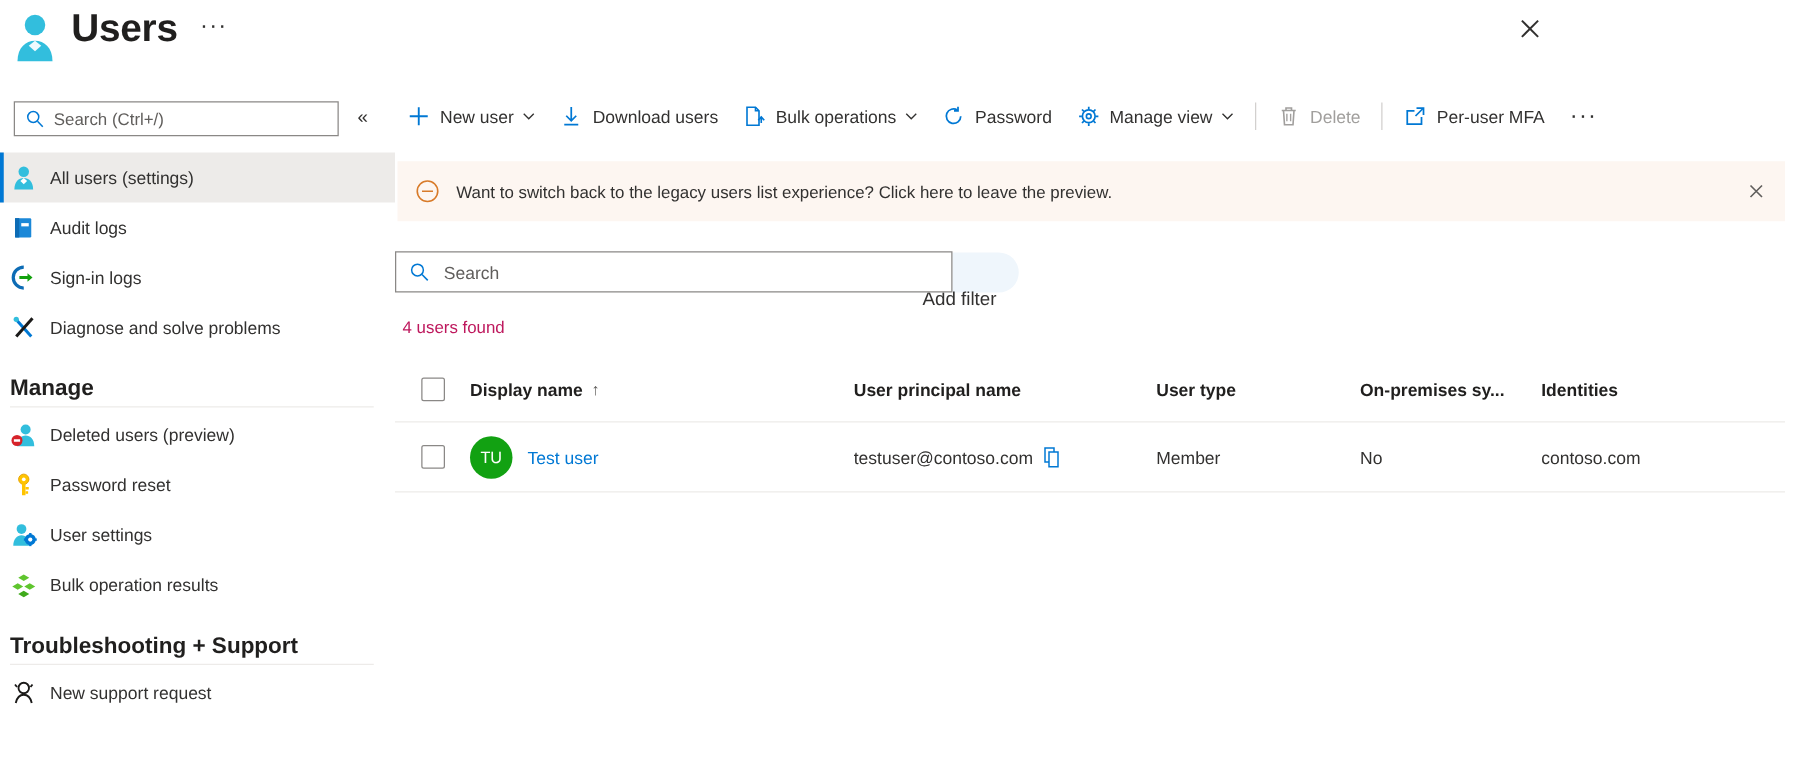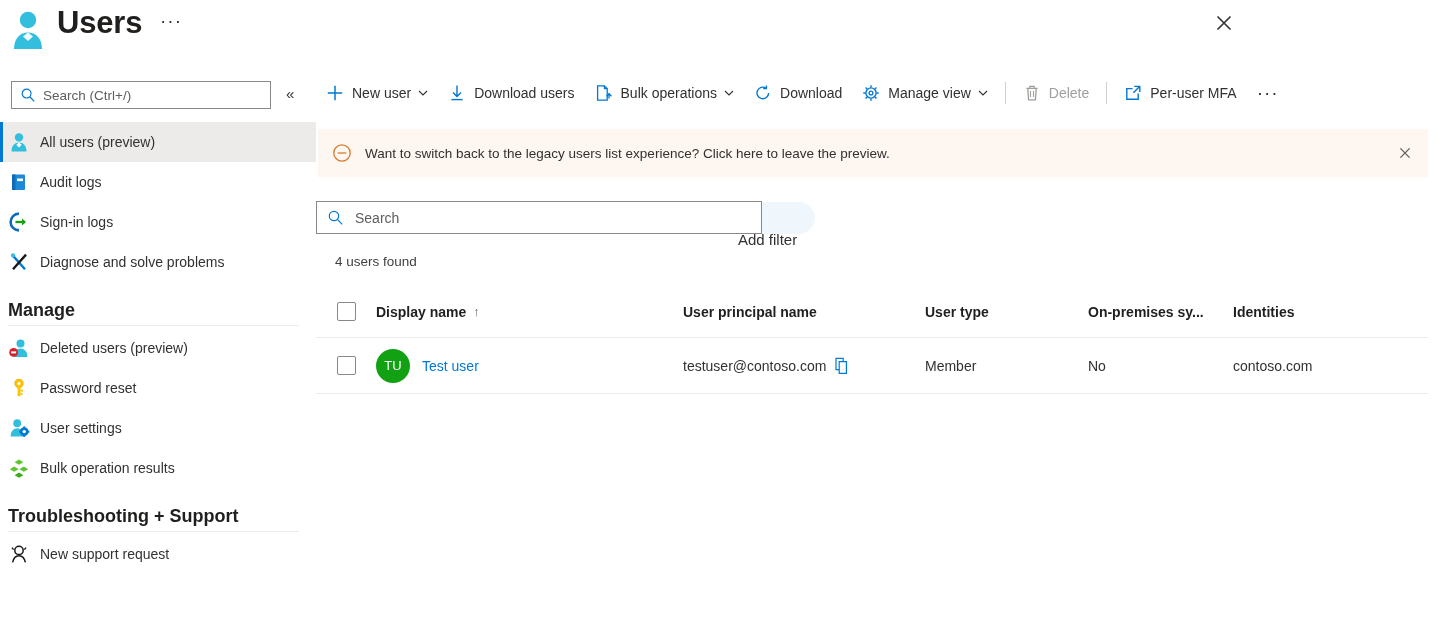--- a/index.html
+++ b/index.html
@@ -106,21 +106,21 @@
   }
   .srch::placeholder { color: #605e5c; opacity: 1; }
   .srch-ico { position: absolute; left: 11px; top: 8px; width: 17px; height: 17px; }
   .addfilter {
     margin-left: 7px; height: 32px; display: flex; align-items: center;
     background: #eff6fc; border-radius: 16px; padding: 0 18px 0 14px; cursor: pointer;
   }
   .addfilter-ico { width: 17px; height: 17px; margin-right: 9px; }
   .addfilter-label { font-size: 15px; color: #323130; margin-top: 43px; }
 
-  .resultcount { position: absolute; left: 6px; top: 192px; font-size: 13.5px; color: #404040; margin-left: 13px; }
+  .resultcount { position: absolute; left: 6px; top: 192px; font-size: 13.5px; color: #be185d; }
 
   
   .table { position: absolute; left: 0; top: 224px; width: 1112px; }
   .tr { display: flex; align-items: center; position: relative; }
   .thead { height: 52px; border-bottom: 1px solid #edebe9; }
   .trow { height: 56px; border-bottom: 1px solid #edebe9; }
   .c-check { width: 60px; display: flex; justify-content: center; align-items: center; flex: 0 0 60px; }
   .cb {
     width: 19px; height: 19px; border: 1px solid #8a8886; background: #fff;
     border-radius: 2px; cursor: pointer;
@@ -176,21 +176,21 @@
     <div class="collapse-btn">«</div>
 
     <div class="nav-list">
 
       <div class="nav-item selected">
         <svg class="nav-ico" viewBox="0 0 22 22">
           <circle cx="11" cy="6.4" r="4.2" fill="#32bedd"></circle>
           <path d="M3.5 20.5 C3.5 14.4 6.9 11.4 11 11.4 C15.1 11.4 18.5 14.4 18.5 20.5 Z" fill="#32bedd"></path>
           <path d="M11 11.4 L8.3 13.8 L11 16.4 L13.7 13.8 Z" fill="#ffffff"></path>
         </svg>
-        <span class="nav-label">All users (preview)</span>
+        <span class="nav-label">All users (settings)</span>
       </div>
 
       <div class="nav-item">
         <svg class="nav-ico" viewBox="0 0 22 22">
           <rect x="4" y="3.5" width="13" height="15.5" rx="1" fill="#1b88d8"></rect>
           <rect x="4" y="3.5" width="3.4" height="15.5" fill="#0d6cb5"></rect>
           <rect x="9" y="7.5" width="6" height="2.6" fill="#ffffff"></rect>
         </svg>
         <span class="nav-label">Audit logs</span>
       </div>
@@ -308,21 +308,21 @@
         <svg class="caret" viewBox="0 0 10 10">
           <path d="M1 3 L5 7 L9 3" stroke="#323130" stroke-width="1.1" fill="none"></path>
         </svg>
       </div>
 
       <div class="cmd">
         <svg class="cmd-ico" viewBox="0 0 18 18">
           <path d="M14.6 9 A5.8 5.8 0 1 1 12 4.1" stroke="#0078d4" stroke-width="1.4" fill="none"></path>
           <path d="M12.4 1.4 L12.4 4.6 L9.2 4.6" stroke="#0078d4" stroke-width="1.4" fill="none"></path>
         </svg>
-        <span class="cmd-label">Download</span>
+        <span class="cmd-label">Password</span>
       </div>
 
       <div class="cmd">
         <svg class="cmd-ico" viewBox="0 0 18 18">
           <circle cx="9" cy="9" r="5.1" stroke="#0078d4" stroke-width="1.4" fill="none"></circle>
           <circle cx="9" cy="9" r="1.9" stroke="#0078d4" stroke-width="1.3" fill="none"></circle>
           <path d="M9 1.3 L9 3.5 M9 14.5 L9 16.7 M1.3 9 L3.5 9 M14.5 9 L16.7 9
                    M3.6 3.6 L5.1 5.1 M12.9 12.9 L14.4 14.4 M14.4 3.6 L12.9 5.1 M5.1 12.9 L3.6 14.4" stroke="#0078d4" stroke-width="1.4" fill="none"></path>
         </svg>
         <span class="cmd-label">Manage view</span>

